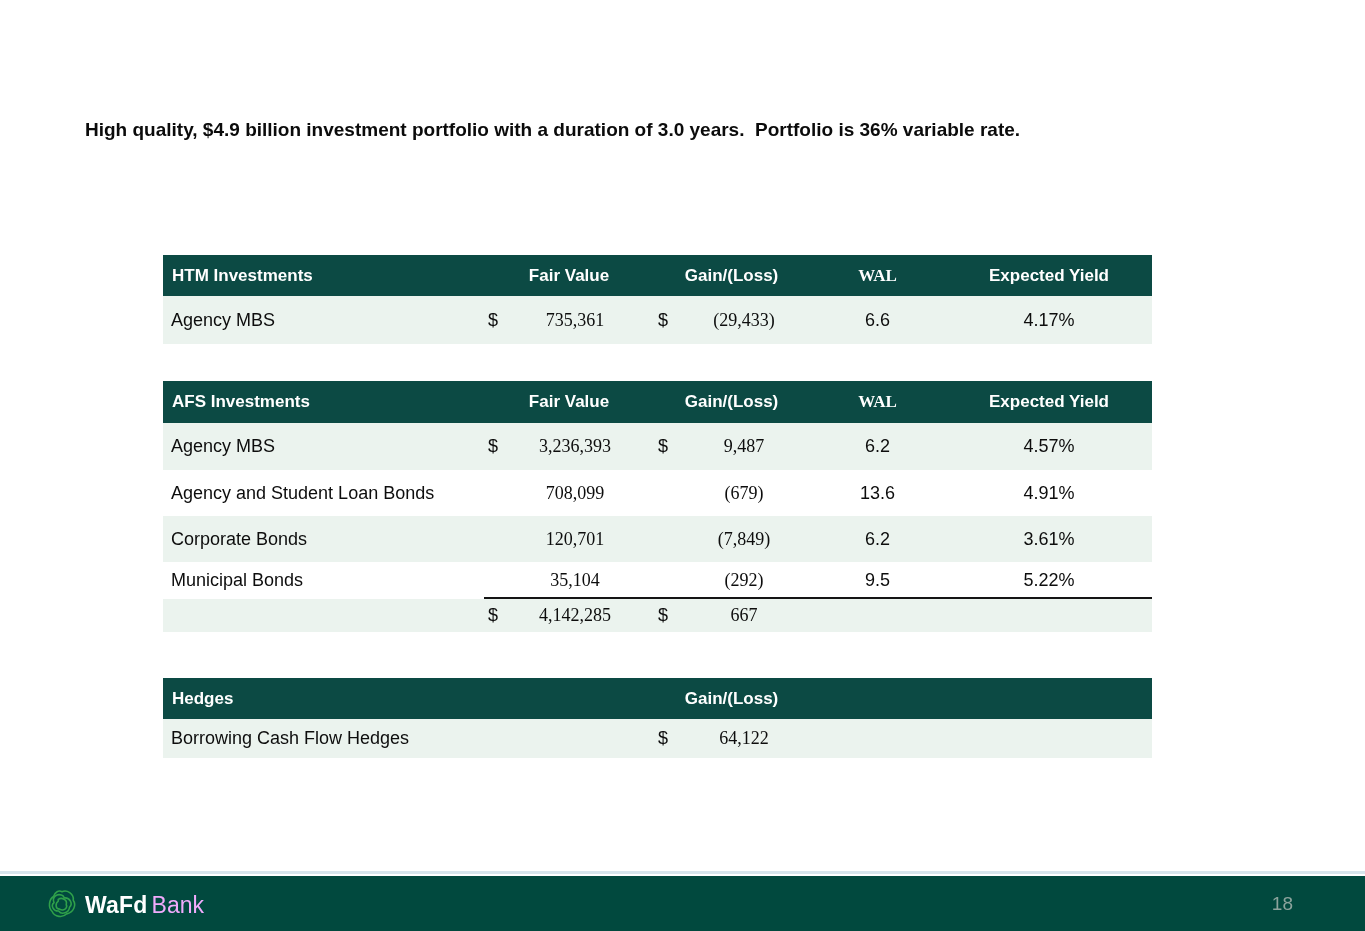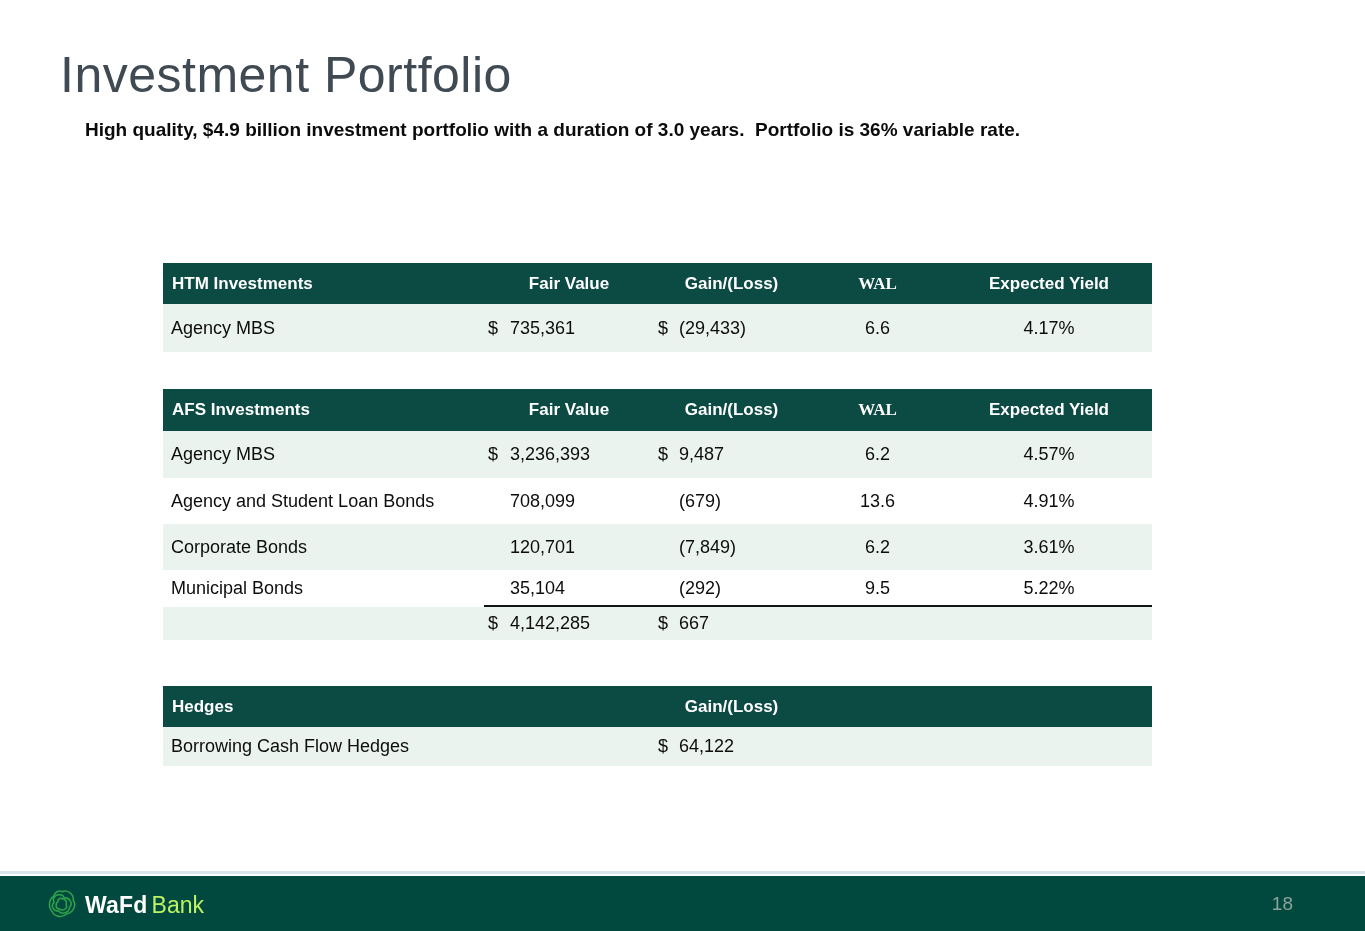--- a/index.html
+++ b/index.html
@@ -12,21 +12,21 @@
     position:absolute; left:60px; top:46px;
     font-size:50px; font-weight:400; color:#3f4a53; letter-spacing:0.5px;
   }
   .subtitle {
     position:absolute; left:85px; top:119px;
     font-size:19px; font-weight:700; color:#0b0b0b;
     white-space:pre-wrap;
   }
 
   
-  .fin-table { position:absolute; left:163px; width:989px;margin-top:8px; }
+  .fin-table { position:absolute; left:163px; width:989px; }
   .t-htm    { top:255px; }
   .t-afs    { top:381px; }
   .t-hedges { top:678px; }
 
   .trow, .thead {
     display:grid;
     grid-template-columns:321px 26px 130px 14px 25px 130px 137px 206px;
     align-items:center;
     font-size:18px; color:#0d0d0d;
   }
@@ -36,21 +36,21 @@
   }
   .thead .h-label { grid-column:1; padding-left:9px; }
   .thead .h-fv    { grid-column:2 / 5; text-align:center; }
   .thead .h-gl    { grid-column:5 / 7; text-align:center; }
   .thead .h-wal   { grid-column:7; text-align:center;font-family:Liberation Serif, serif; }
   .thead .h-ey    { grid-column:8; text-align:center; }
 
   .trow.mint { background:#ebf3ee; }
   .trow .c-label { padding-left:8px; }
   .trow .c-cur   { text-align:left; padding-left:4px; }
-  .trow .c-num   { text-align:left; }
+  .trow .c-num   { text-align:center;font-family:Liberation Serif, serif; }
   .trow .c-mid   { text-align:center; }
 
   .r48 { height:48px; }
   .r47 { height:47px; }
   .r46 { height:46px; }
   .r39 { height:39px; }
   .r37 { height:37px; }
   .r33 { height:33px; }
 
   .trow.total { position:relative; }
@@ -62,32 +62,31 @@
   .footer-accent {
     position:absolute; left:0; top:871px; width:1365px; height:3px; background:#d7e5ec;
   }
   .footer {
     position:absolute; left:0; top:876px; width:1365px; height:55px; background:#01493e;
     display:flex; align-items:center;
   }
   .brand { display:flex; align-items:flex-end; margin-left:47px; }
   .brand-icon { width:30px; height:30px; margin-right:8px; }
   .brand-bold { color:#ffffff; font-weight:700; font-size:23px; letter-spacing:0.2px; }
-  .brand-reg  { color:#bef264; font-weight:400; font-size:23px; margin-left:4px; }
+  .brand-reg  { color:#f0abfc; font-weight:400; font-size:23px; margin-left:4px; }
   .page-num {
     position:absolute; right:72px; top:0; height:55px; display:flex; align-items:center;
     color:#8ba39c; font-size:19px;
   }
 </style>
 </head>
 <body>
 
 <div class="slide">
 
-  <div class="title">Investment Portfolio</div>
   <div class="subtitle">High quality, $4.9 billion investment portfolio with a duration of 3.0 years.  Portfolio is 36% variable rate.</div>
 
   <div class="fin-table t-htm">
     <div class="thead">
       <div class="h-label">HTM Investments</div>
       <div class="h-fv">Fair Value</div>
       <div class="h-gl">Gain/(Loss)</div>
       <div class="h-wal">WAL</div>
       <div class="h-ey">Expected Yield</div>
     </div>

